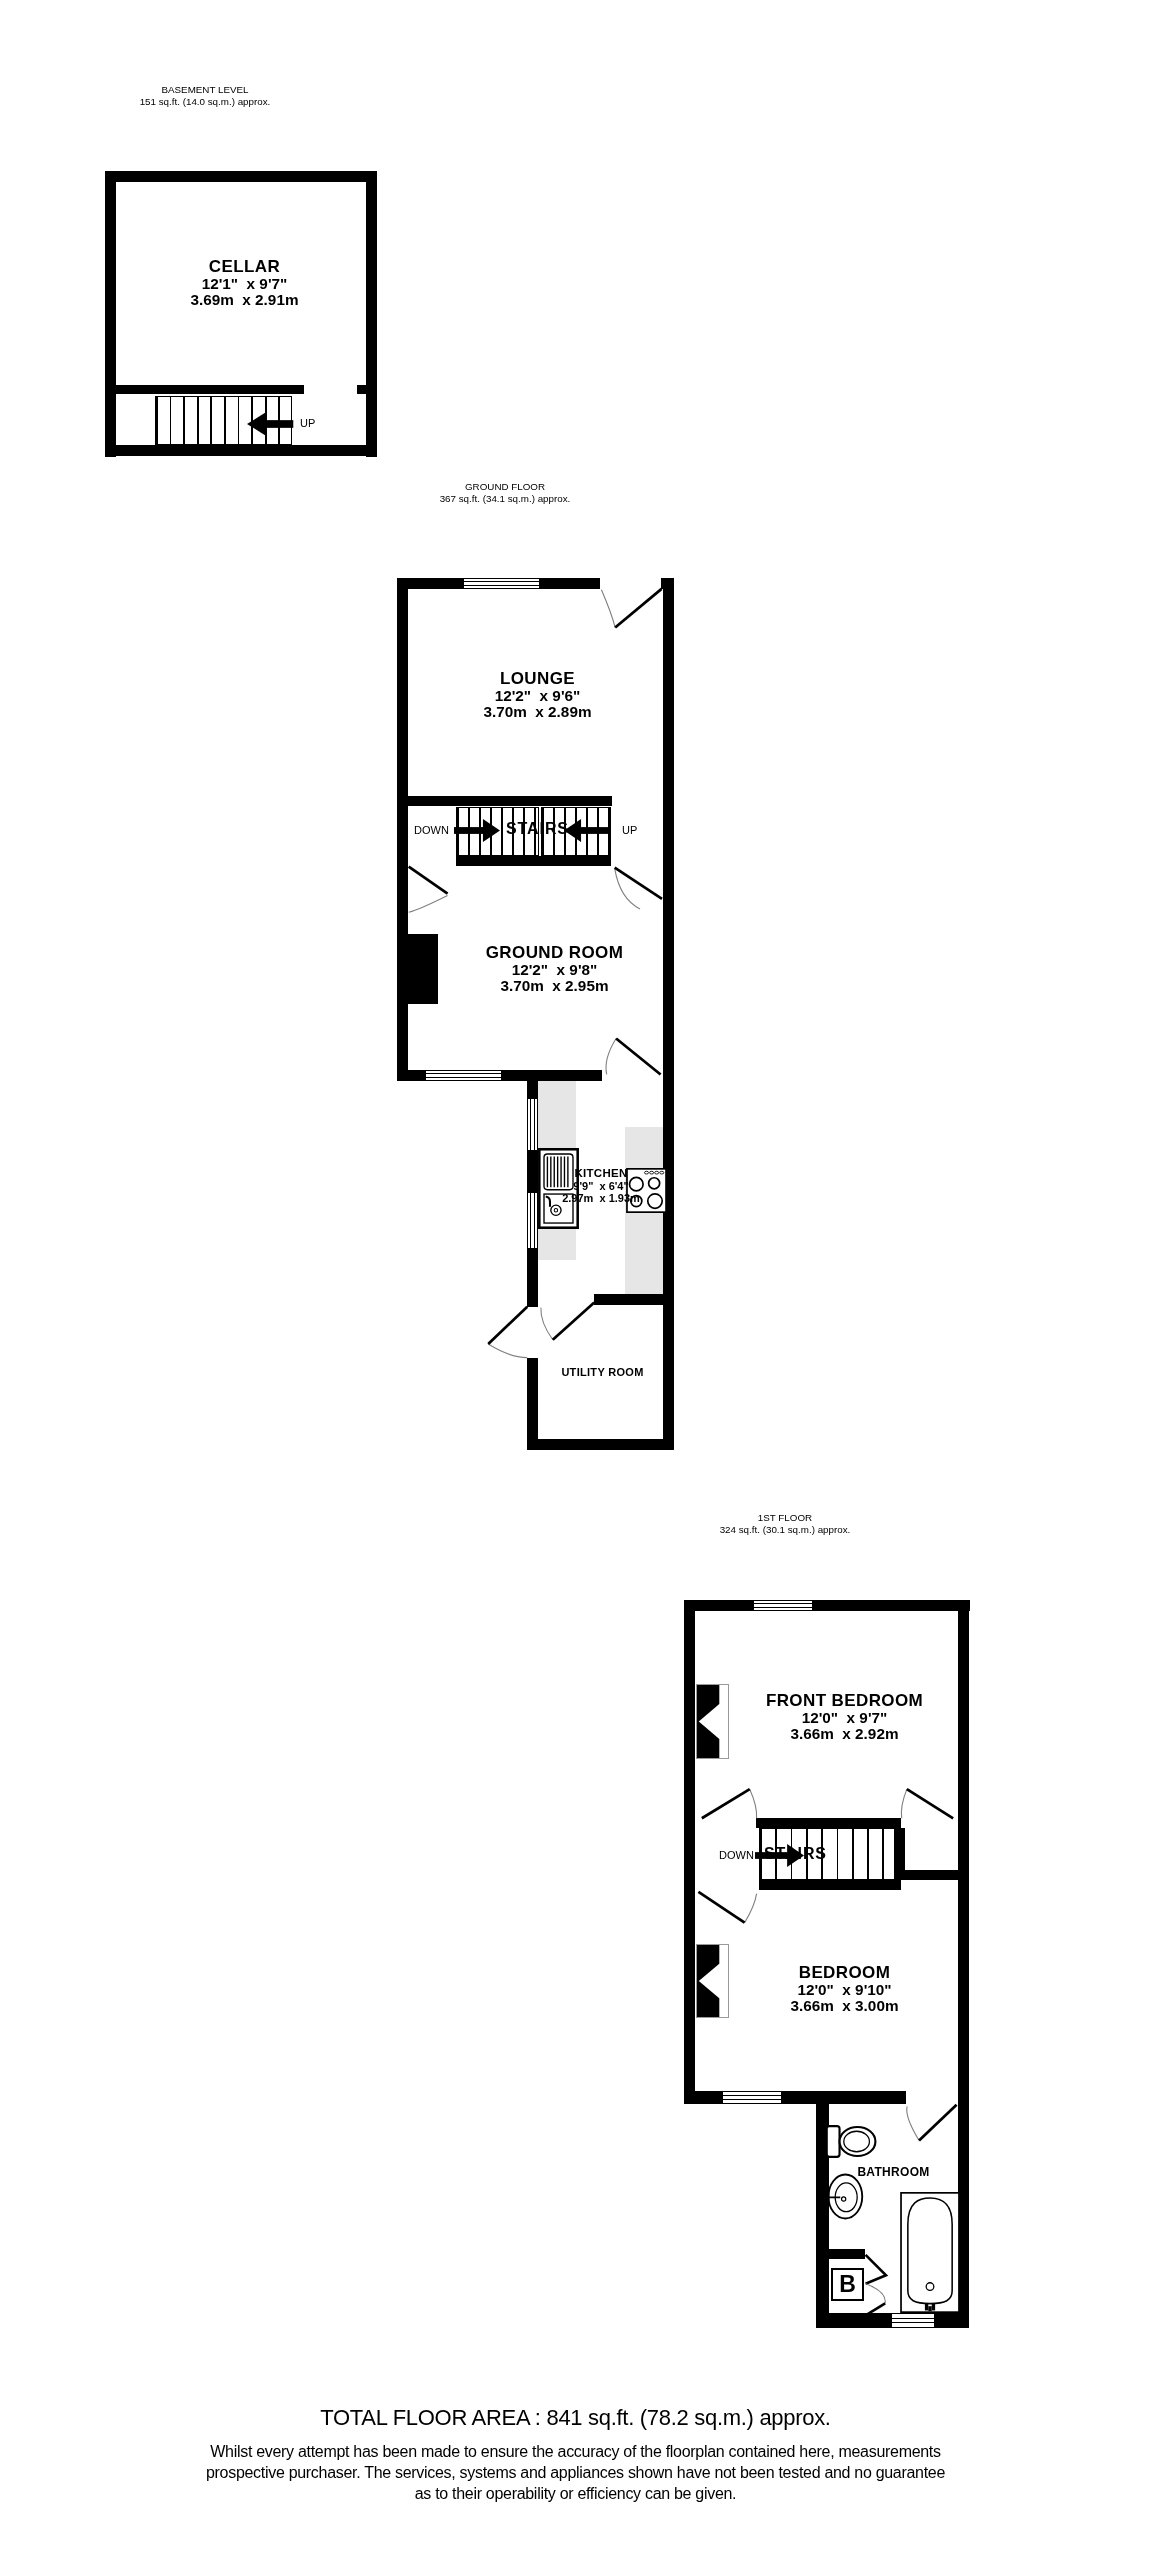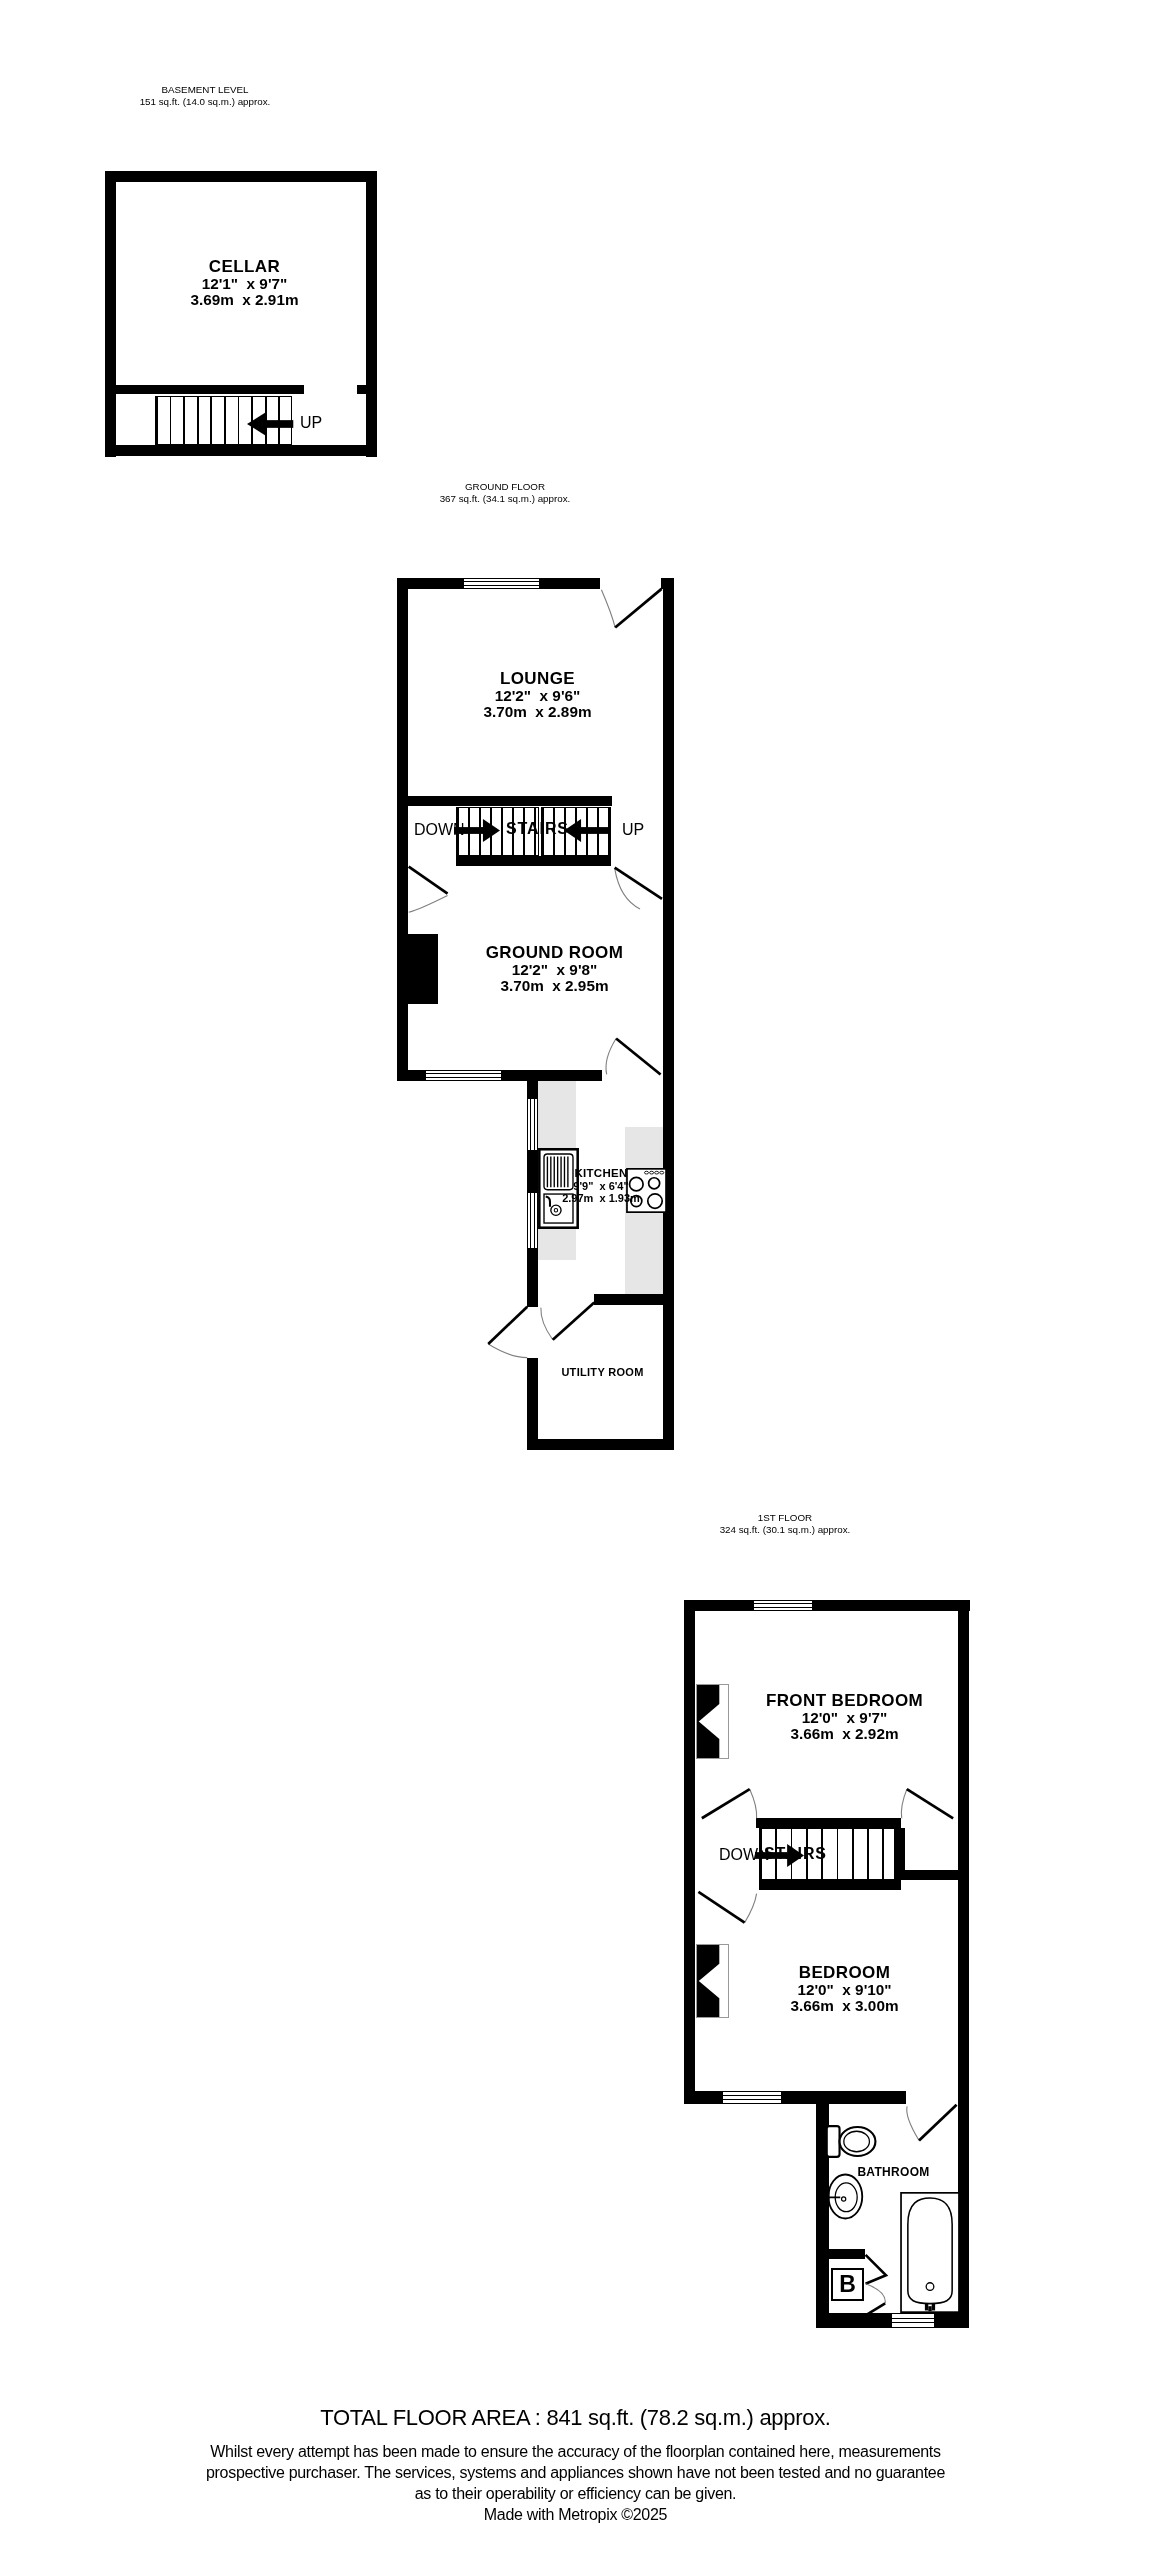--- a/index.html
+++ b/index.html
@@ -14,21 +14,21 @@
   .t16{background-image:repeating-linear-gradient(90deg,#000 0,#000 1.7px,transparent 1.7px,transparent 13.6px);}
   .t13{background-image:repeating-linear-gradient(90deg,#000 0,#000 1.7px,transparent 1.7px,transparent 11px);}
   .t18{background-image:repeating-linear-gradient(90deg,#000 0,#000 1.7px,transparent 1.7px,transparent 15.3px);}
   .counter{position:absolute;background:#e6e6e6;}
   .flabel{position:absolute;text-align:center;font-size:9.8px;line-height:12px;}
   .rlabel{position:absolute;text-align:center;font-weight:bold;}
   .rlabel .nm{display:block;font-size:17px;line-height:18px;letter-spacing:0.4px;}
   .rlabel .dim{display:block;font-size:15.3px;line-height:16px;white-space:pre;}
   .rlabel.sm .nm{font-size:11.5px;line-height:12.8px;letter-spacing:0.3px;}
   .rlabel.sm .dim{font-size:11px;line-height:12px;}
-  .stxt{position:absolute;font-size:16px;line-height:12px;}
+  .stxt{position:absolute;font-size:11px;line-height:12px;}
   .sbig{position:absolute;font-weight:bold;font-size:16px;line-height:17px;text-align:center;letter-spacing:0.9px;}
   .chimney{position:absolute;background:#fff;border:0.9px solid #999;}
   .chimney .cp{position:absolute;left:0;top:0;width:100%;height:100%;background:#000;}
   .chimney .cpt{clip-path:polygon(0 0,72% 0,72% 26%,0 52%);}
   .chimney .cpb{clip-path:polygon(0 48%,72% 74%,72% 100%,0 100%);}
   .bbox{position:absolute;background:#fff;border:2.6px solid #000;font-weight:bold;
         font-size:23px;text-align:center;}
   .footer-total{position:absolute;left:0;width:1151px;text-align:center;font-size:22px;letter-spacing:-0.3px;}
   .footer-disc{position:absolute;left:98px;width:955px;text-align:center;font-size:16px;
                line-height:21px;letter-spacing:-0.3px;}
@@ -266,17 +266,16 @@
   </div>
   <div class="rlabel sm" style="left:840px;top:2166px;width:107px;">
     <span class="nm" style="font-size:12px;">BATHROOM</span>
   </div>
 
   <div class="footer-total" style="top:2405px;">TOTAL FLOOR AREA : 841 sq.ft. (78.2 sq.m.) approx.</div>
   <div class="footer-disc" style="top:2441px;">
     <div>Whilst every attempt has been made to ensure the accuracy of the floorplan contained here, measurements</div>
     <div>prospective purchaser. The services, systems and appliances shown have not been tested and no guarantee</div>
     <div>as to their operability or efficiency can be given.</div>
-    <div>Made with Metropix ©2025</div>
   </div>
 
 </div>
 
 
 </body></html>

